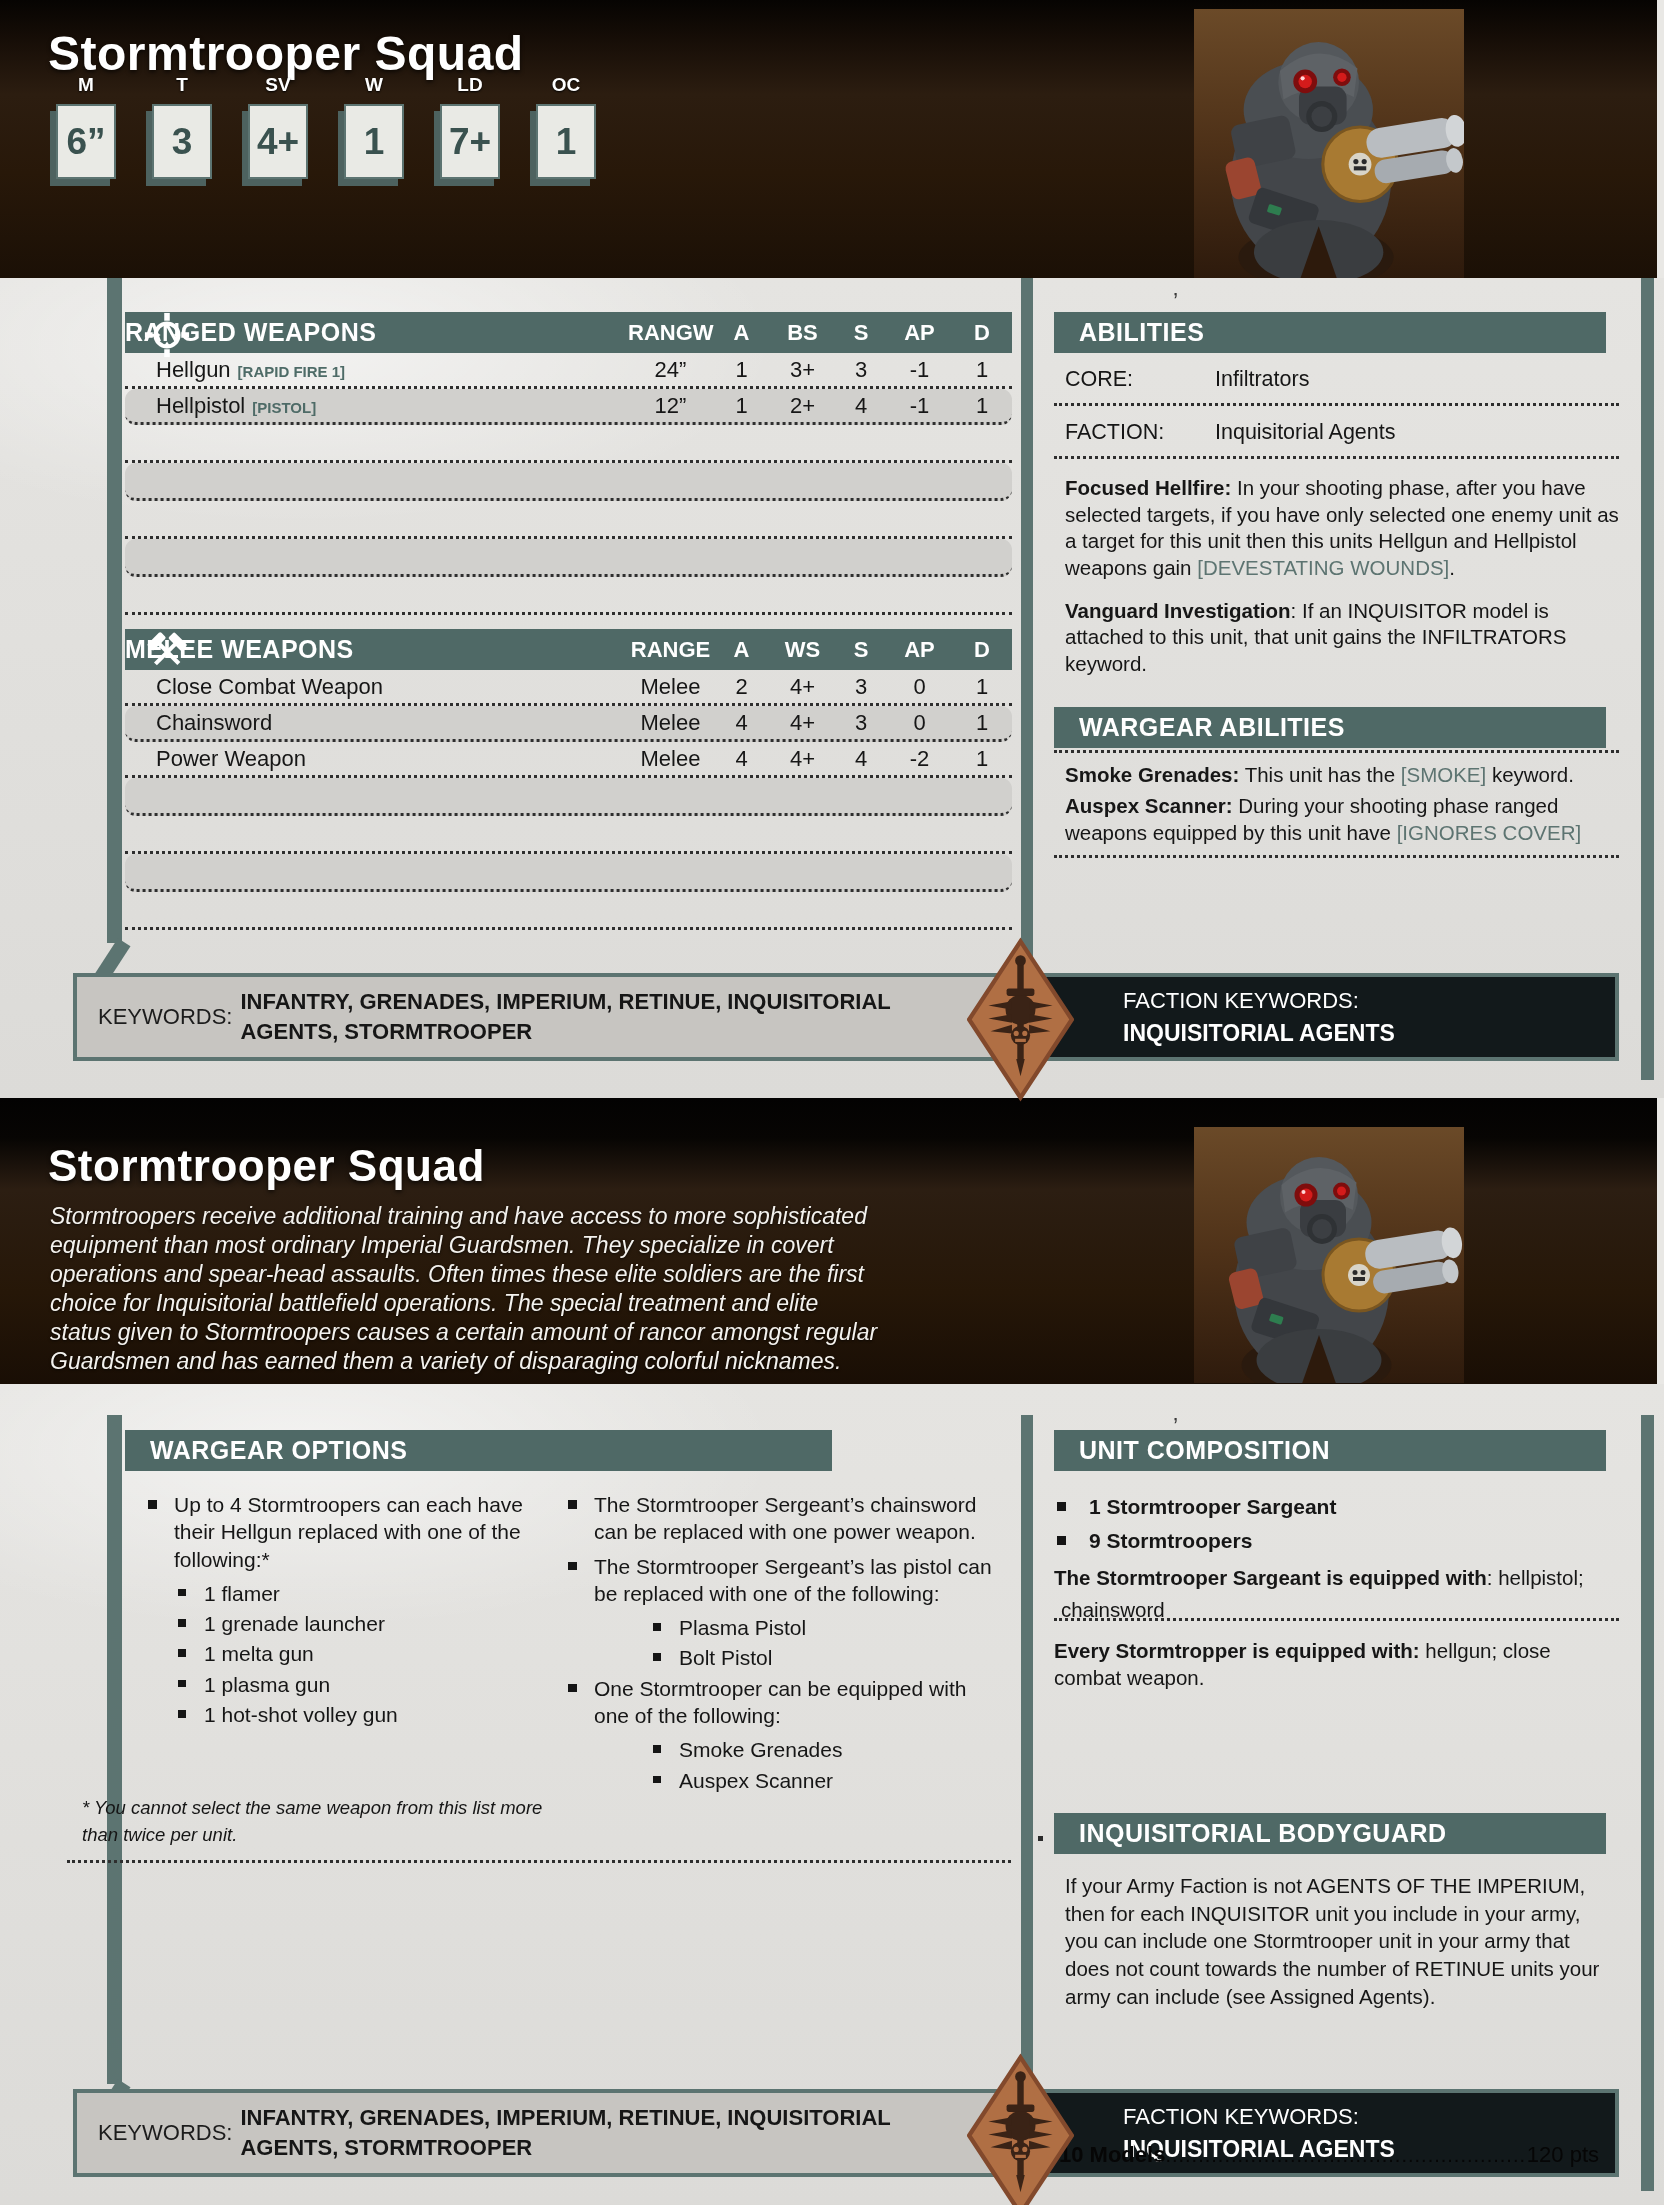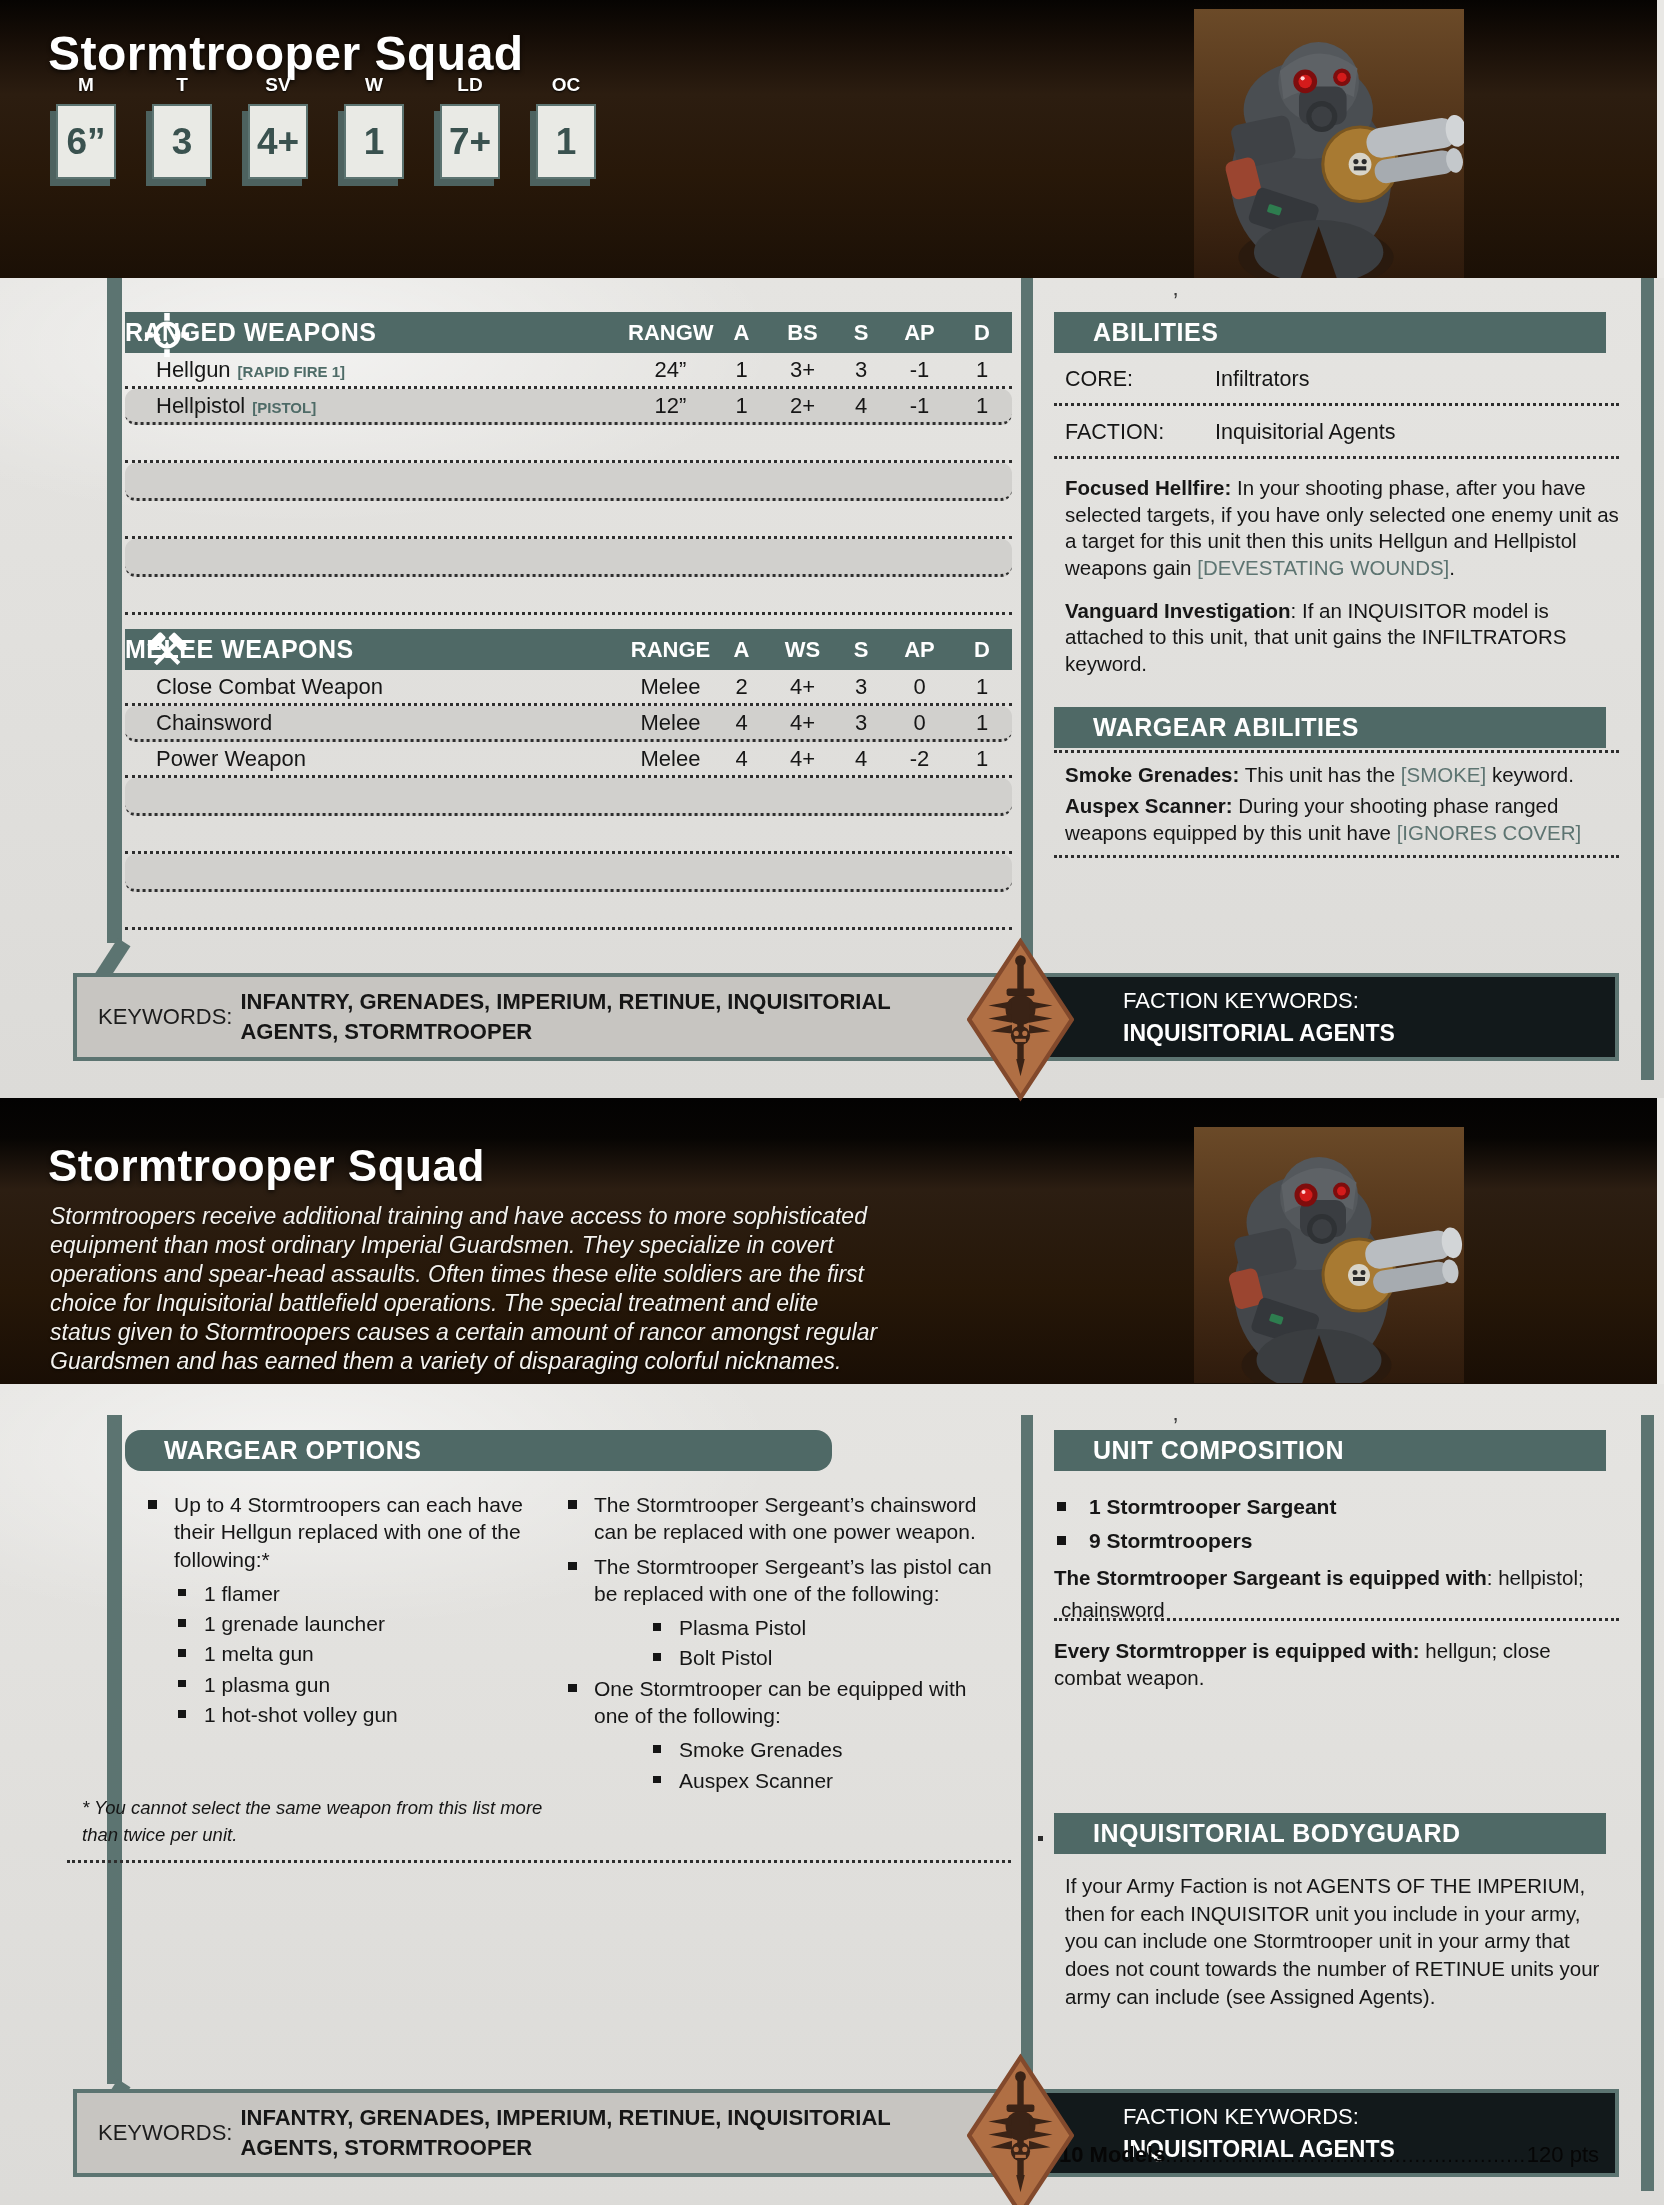--- a/index.html
+++ b/index.html
@@ -49,21 +49,21 @@
         height:33px;border-bottom:3px dotted #2e2e2e;font-size:22px;}
   .trow.alt{background:#d1d0cd;border-radius:11px;}
   .trow.empty{height:35px;}
   .wname{padding-left:31px;}
   .wtag{font-size:15px;font-weight:bold;color:#4e6b67;margin-left:7px;}
   .cc{text-align:center;}
 
   
   .panel{position:absolute;left:1054px;width:565px;}
   .phead{height:41px;width:552px;box-sizing:border-box;background:#4f6966;color:#fff;
-        font-size:25px;font-weight:bold;display:flex;align-items:center;padding-left:39px;letter-spacing:0.5px;}
+        font-size:25px;font-weight:bold;display:flex;align-items:center;padding-left:25px;letter-spacing:0.5px;}
   .kvline{display:flex;padding:14px 0 11px 11px;font-size:21.5px;}
   .kvlabel{width:150px;}
   .dotline{border-bottom:3px dotted #2e2e2e;height:0;}
   .para{font-size:20.5px;line-height:1.3;padding-left:11px;margin-top:16px;}
   .tag{color:#5d7471;}
 
   
   .wopts{position:absolute;left:125px;top:46px;width:887px;}
   .wopts-cols{display:flex;margin-top:20px;}
   .wcol1{width:410px;padding-left:20px;box-sizing:border-box;}
@@ -410,21 +410,21 @@
 
   <div class="paper paper2">
     <div class="vl" style="left:107px;top:31px;height:669px;"></div>
     <div class="vfoot" style="left:99px;top:694px;"></div>
     <div class="vl" style="left:1021px;top:31px;height:674px;width:12px;"></div>
     <div class="vl" style="left:1641px;top:31px;height:776px;width:13px;"></div>
     <div class="stray" style="left:1173px;top:30px;">’</div>
     <div class="straydot" style="left:1038px;top:452px;"></div>
 
     <div class="wopts">
-      <div class="phead" style="width:707px;border-radius:16px;">WARGEAR OPTIONS</div>
+      <div class="phead" style="width:707px;">WARGEAR OPTIONS</div>
       <div class="wopts-cols">
         <div class="wcol1">
           <div class="bullet">Up to 4 Stormtroopers can each have their Hellgun replaced with one of the following:*</div>
           <div class="sub">1 flamer</div>
           <div class="sub">1 grenade launcher</div>
           <div class="sub">1 melta gun</div>
           <div class="sub">1 plasma gun</div>
           <div class="sub">1 hot-shot volley gun</div>
         </div>
         <div class="wcol2">

